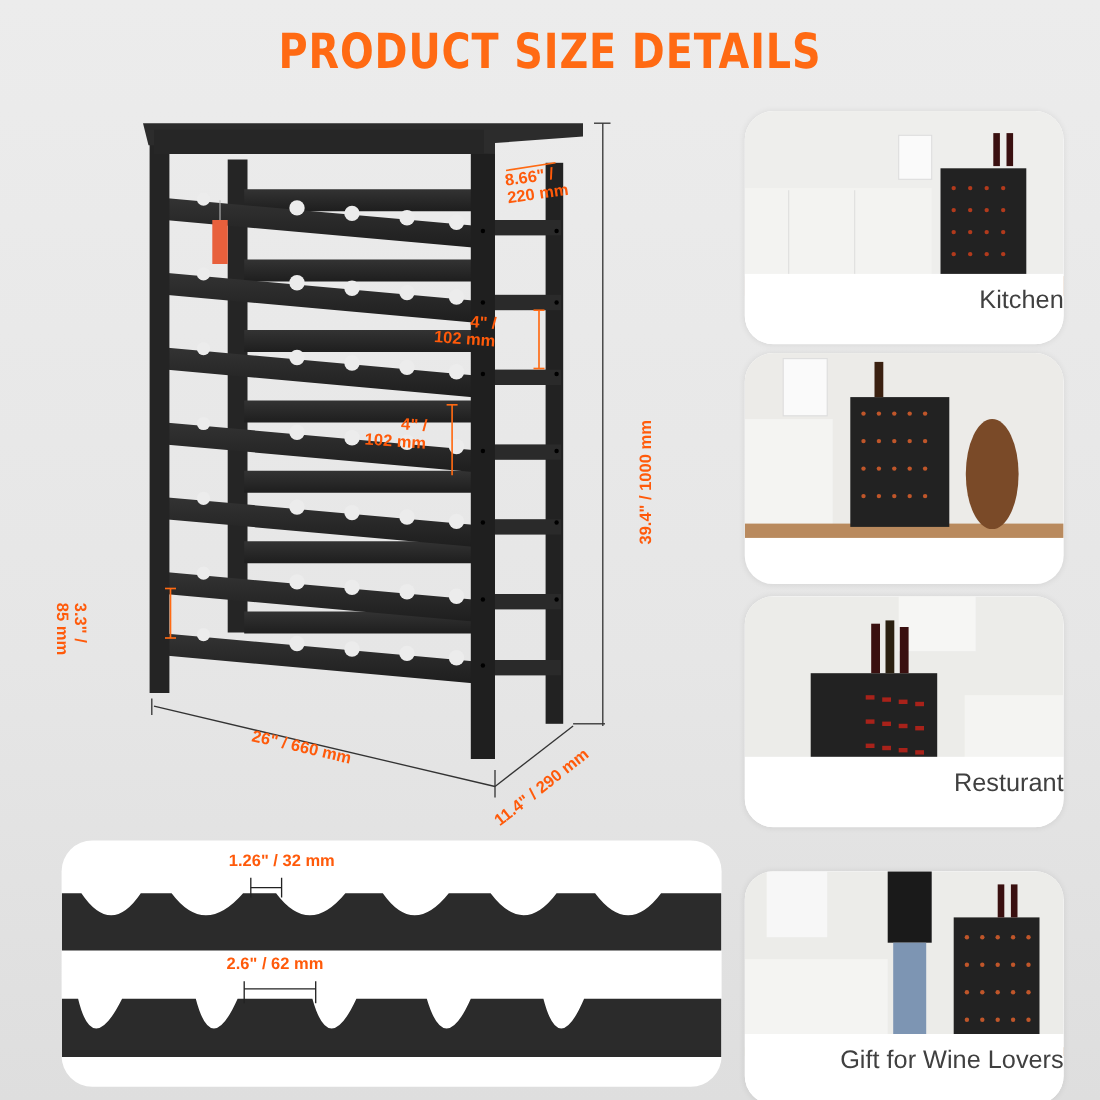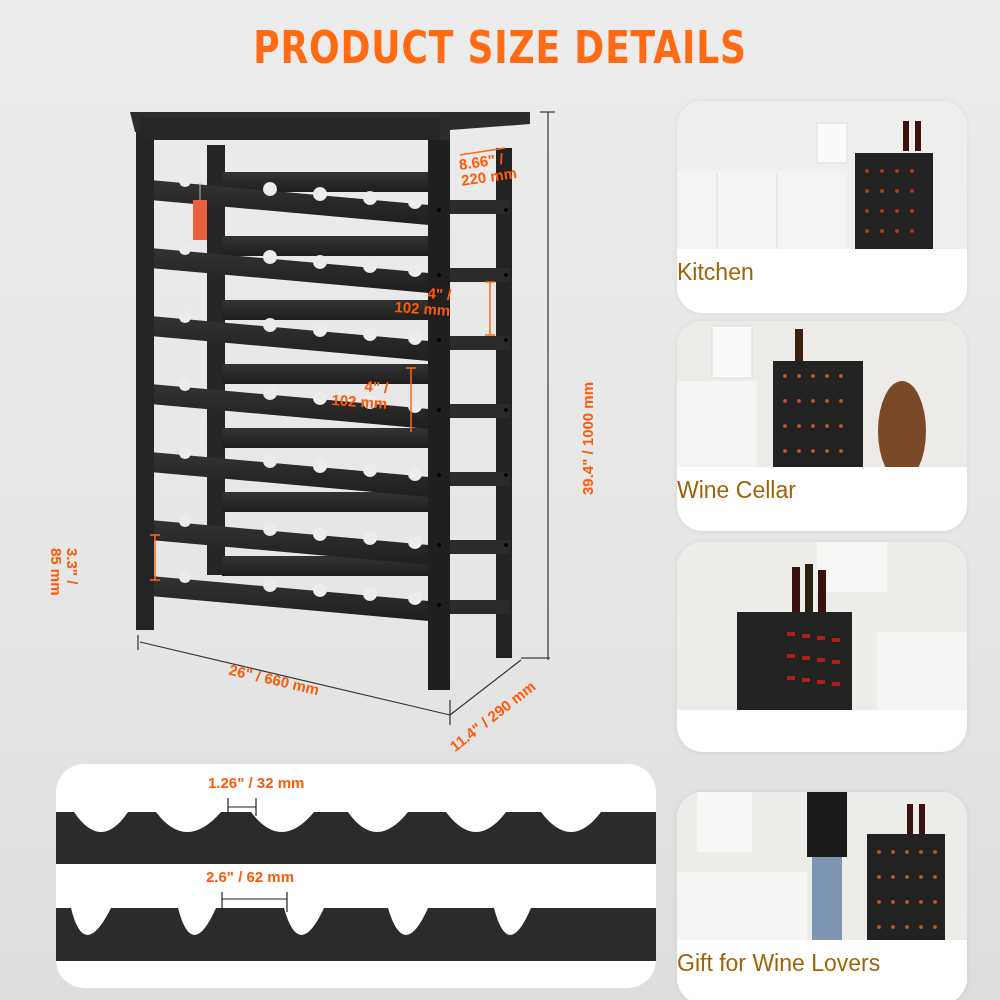--- a/index.html
+++ b/index.html
@@ -18,21 +18,21 @@
     font-weight:bold; font-size:15px; line-height:16px; white-space:nowrap;
   }
   .rack { position:absolute; left:0; top:0; }
   .card {
     position:absolute; left:677px; width:290px; background:#fff; border-radius:26px;
     overflow:hidden; box-shadow:0 0 6px rgba(0,0,0,0.08);
   }
   .card .scene { position:absolute; left:0; top:0; width:290px; height:168px; }
   .card .label {
     position:absolute; left:0; right:0; bottom:0; height:64px; line-height:46px;
-    text-align:left; font-size:23px; color:#a16207; background:#fff;
+    text-align:right; font-size:23px; color:#404040; background:#fff;
   }
   .profile {
     position:absolute; left:56px; top:764px; width:600px; height:224px;
     background:#fff; border-radius:28px; overflow:hidden;
   }
   .profile .lbl { position:absolute; color:#ff5a0a; font-weight:bold; font-size:15px; }
 </style>
 </head>
 <body>
 
@@ -260,21 +260,20 @@
         <circle cx="164" cy="105" r="2"></circle>
     <circle cx="108" cy="130" r="2"></circle>
         <circle cx="122" cy="130" r="2"></circle>
         <circle cx="136" cy="130" r="2"></circle>
         <circle cx="150" cy="130" r="2"></circle>
         <circle cx="164" cy="130" r="2"></circle>
       </g>
     <rect x="118" y="8" width="8" height="32" fill="#3a2010"></rect>
     <ellipse cx="225" cy="110" rx="24" ry="50" fill="#7a4a28"></ellipse>
   </svg>
-  <div class="label">Wine  Cellar</div>
 </div>
 
 <div class="card" style="top:542px;height:210px;">
   <svg class="scene" viewBox="0 0 290 168">
     <rect width="290" height="168" fill="#ecece9"></rect>
     <rect x="140" y="0" width="70" height="50" fill="#f6f6f4"></rect>
     <rect x="200" y="90" width="90" height="78" fill="#f4f4f2"></rect>
     <rect x="60" y="70" width="115" height="98" fill="#222"></rect>
     <g fill="#a8221a">
         <rect x="110" y="90" width="8" height="4"></rect>
@@ -287,20 +286,21 @@
         <rect x="155" y="118" width="8" height="4"></rect>
     <rect x="110" y="134" width="8" height="4"></rect>
         <rect x="125" y="136" width="8" height="4"></rect>
         <rect x="140" y="138" width="8" height="4"></rect>
         <rect x="155" y="140" width="8" height="4"></rect>
       </g>
     <rect x="115" y="25" width="8" height="45" fill="#3a1010"></rect>
       <rect x="128" y="22" width="8" height="48" fill="#2a2010"></rect>
       <rect x="141" y="28" width="8" height="42" fill="#3a1010"></rect>
   </svg>
+  <div class="label">Resturant</div>
 </div>
 
 <div class="card" style="top:792px;height:212px;">
   <svg class="scene" viewBox="0 0 290 168">
     <rect width="290" height="168" fill="#ecece9"></rect>
     <rect x="0" y="80" width="130" height="88" fill="#f4f4f2"></rect>
     <rect x="20" y="0" width="55" height="60" fill="#f7f7f7"></rect>
     <rect x="130" y="0" width="40" height="65" fill="#1a1a1a"></rect>
     <rect x="135" y="65" width="30" height="100" fill="#7d95b3"></rect>
     <rect x="0" y="160" width="290" height="8" fill="#b98a5e"></rect>

